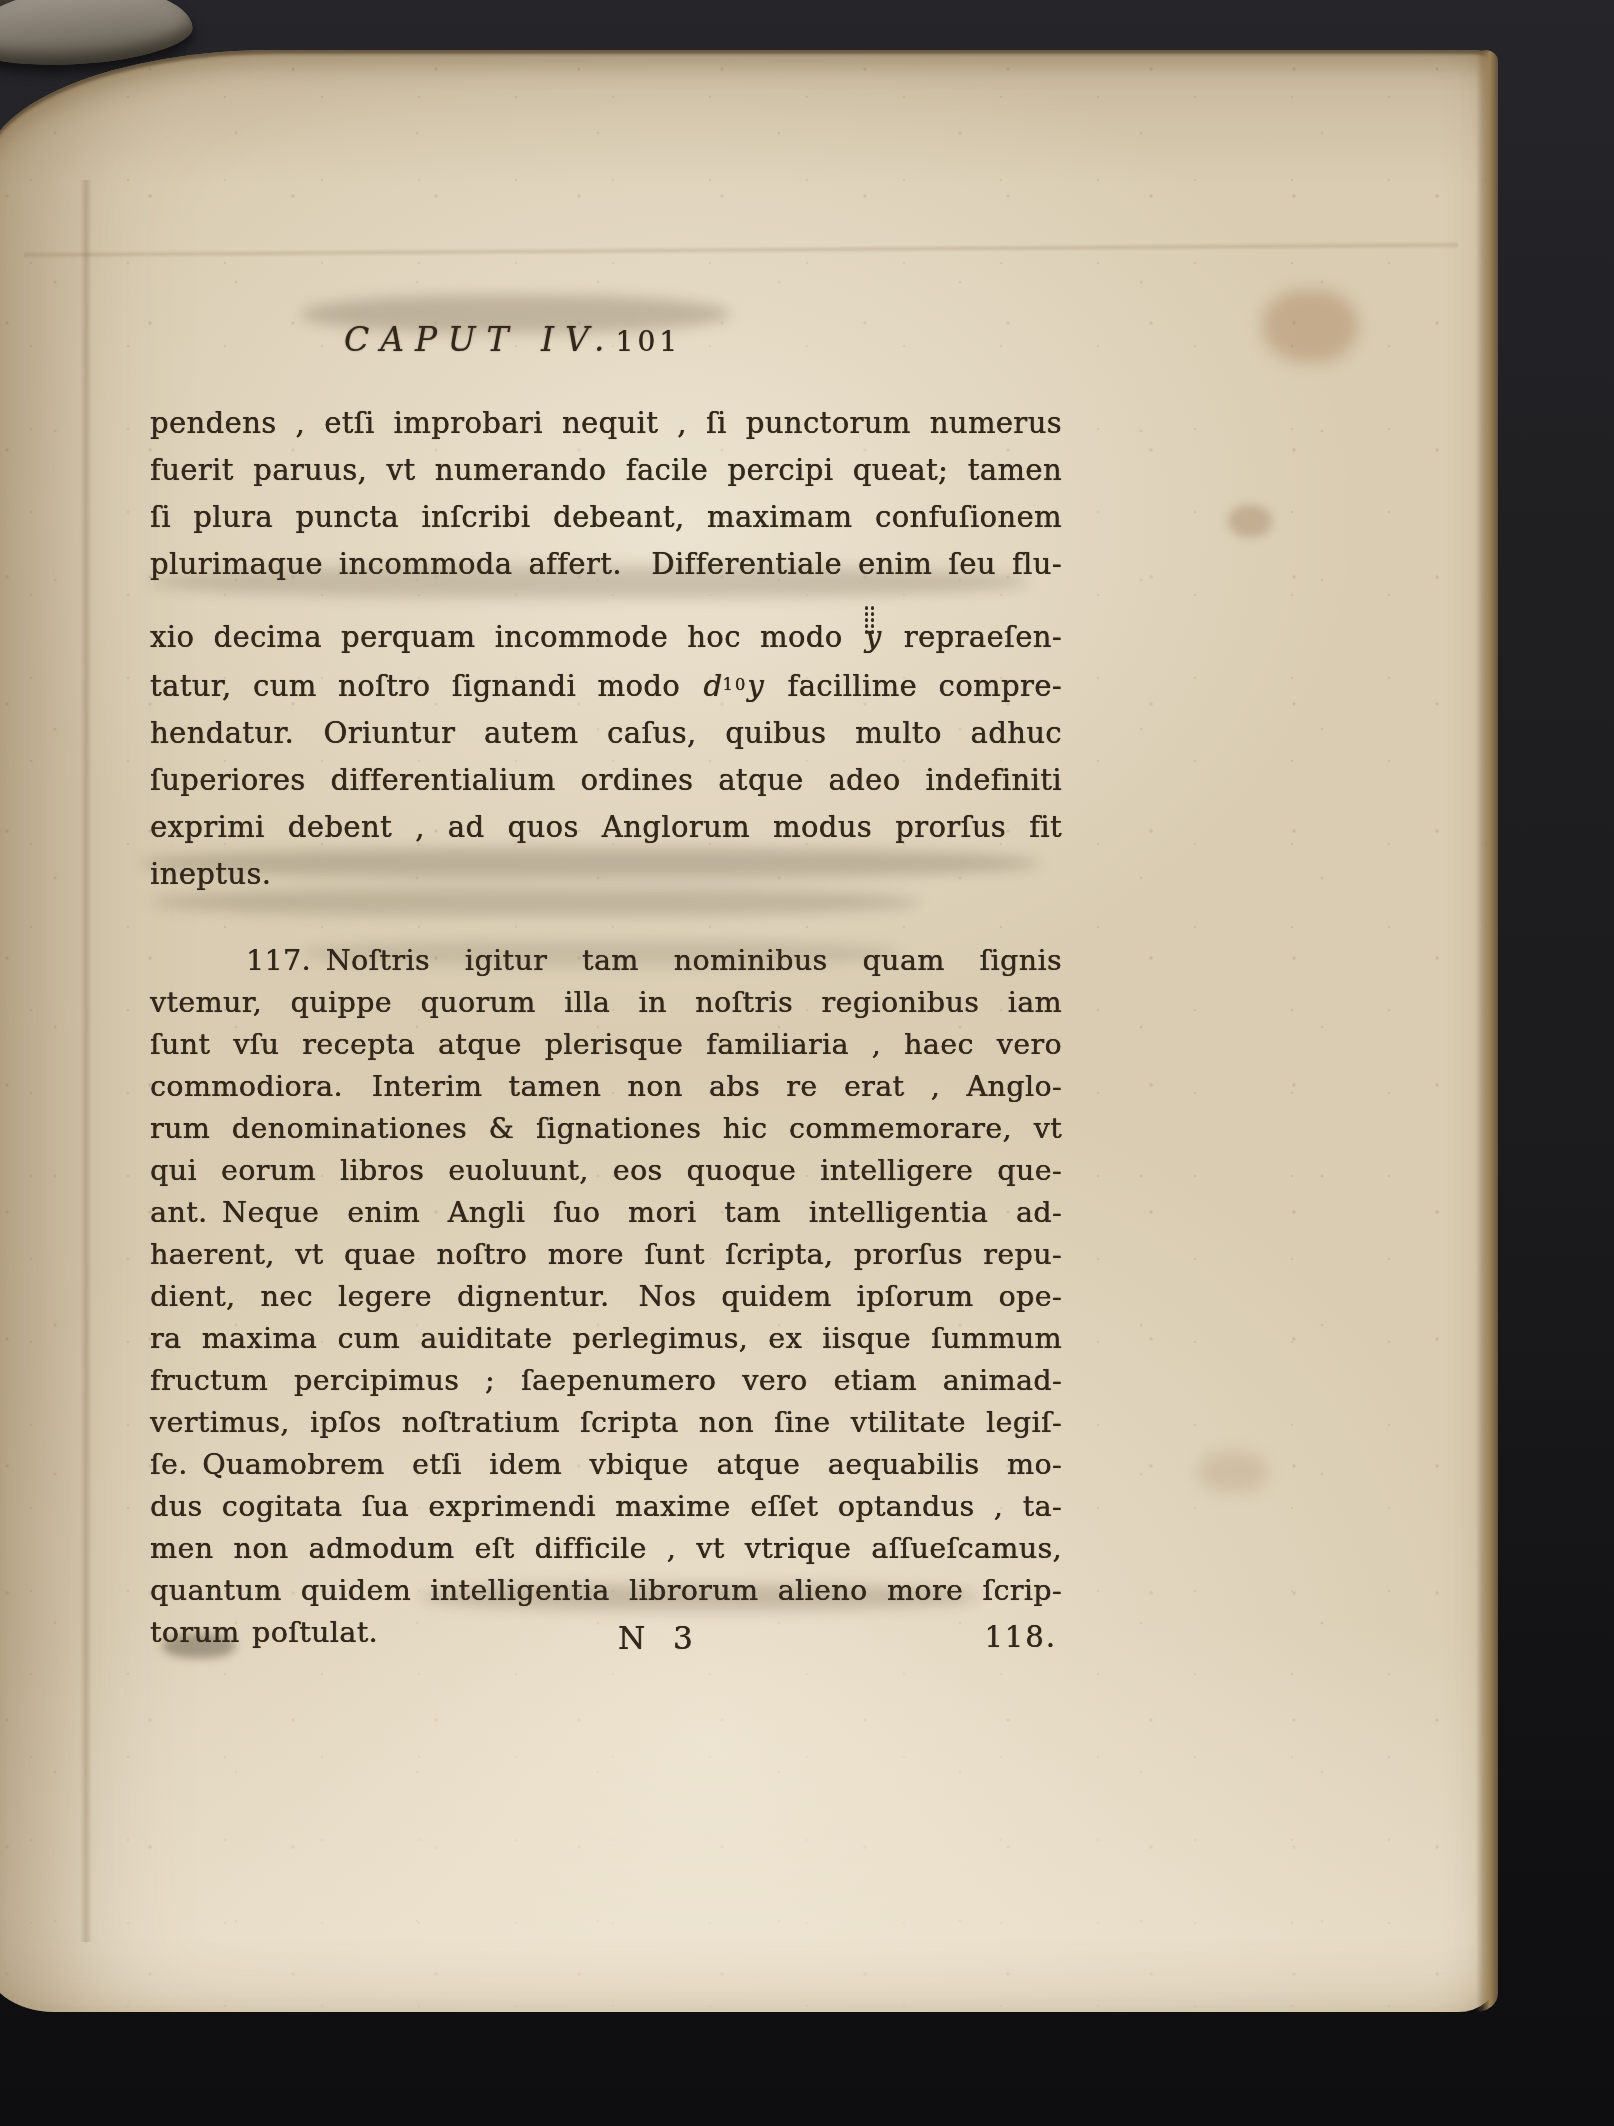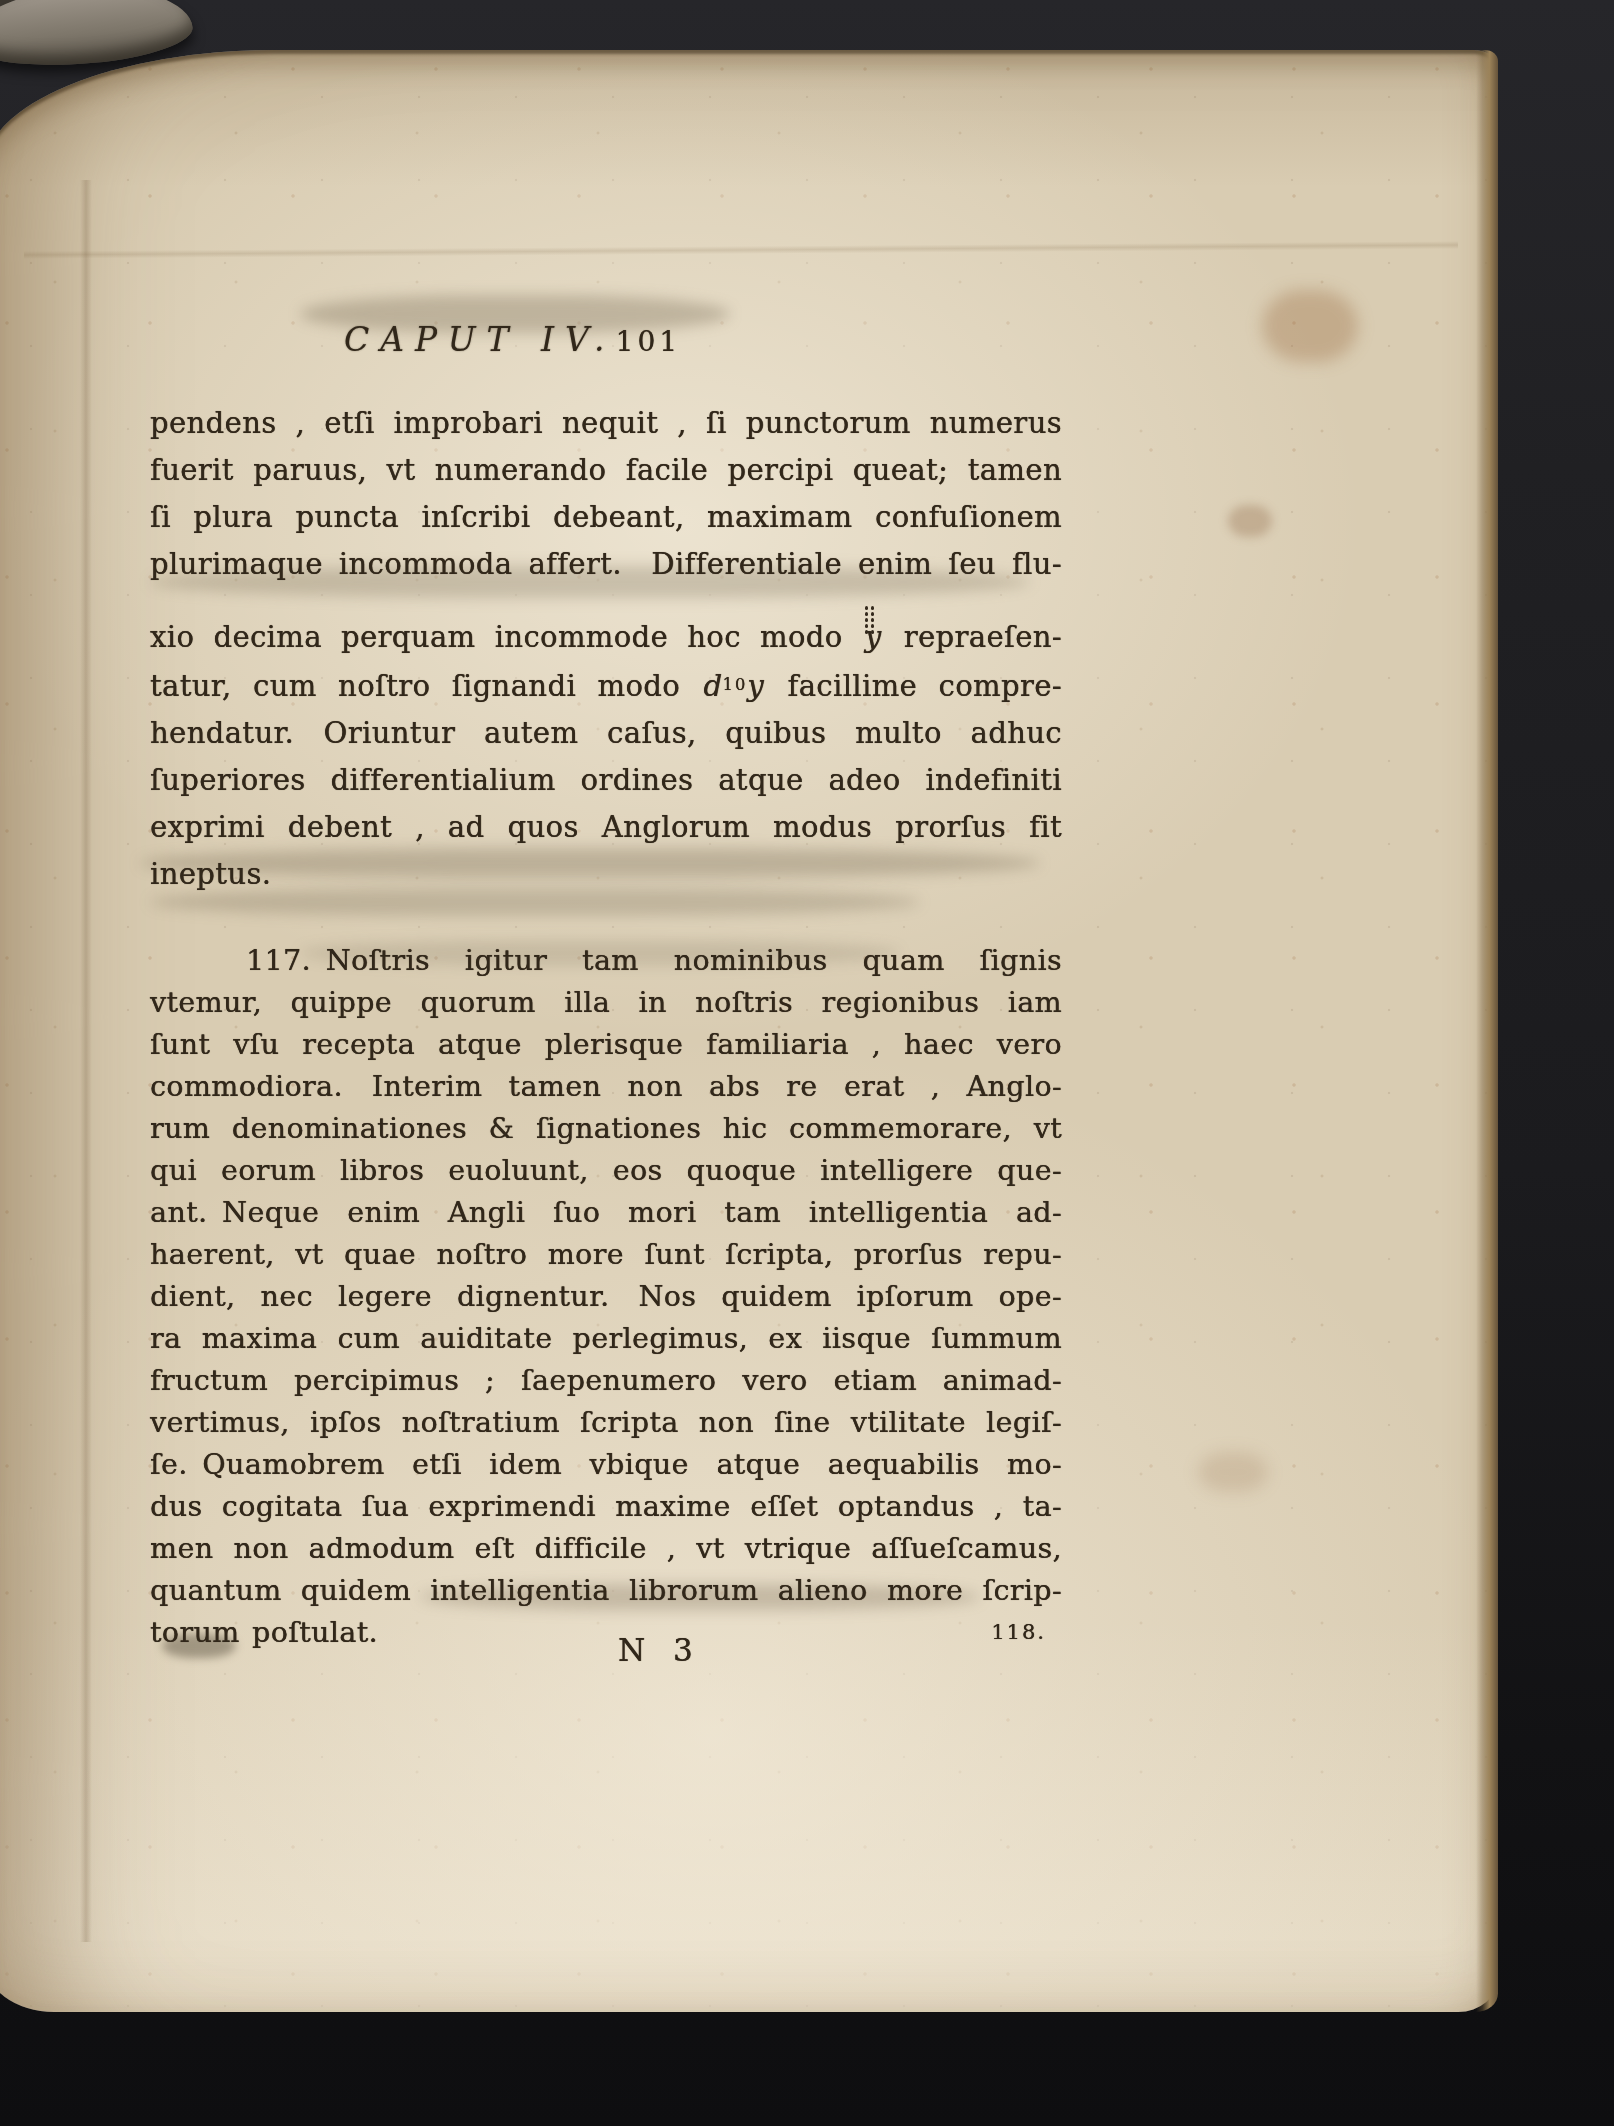--- a/index.html
+++ b/index.html
@@ -56,22 +56,22 @@
   .tline.endline{text-align-last:left;}
   .tline.firstline{padding-left:96px;margin-top:36px;}
   .tline.fluxline{padding-top:26px;}
   .fluxio{position:relative;display:inline-block;font-style:italic;padding:0 3px;}
   .fluxdots{position:absolute;left:3px;bottom:27px;width:11px;display:flex;flex-wrap:wrap;
     gap:2.5px;}
   .fluxdots i{width:3.6px;height:3.6px;border-radius:50%;background:#342a1d;display:block;}
   .dnote{font-style:italic;padding:0 2px;}
   .dnote sup{font-size:0.56em;font-style:normal;letter-spacing:2px;vertical-align:6px;}
   .footer-row{position:absolute;top:1616px;left:150px;width:912px;height:52px;}
-  .signature{position:absolute;left:468px;top:16px;font-size:31px;letter-spacing:9px;}
-  .catchword{position:absolute;right:16px;top:4px;font-size:21px;letter-spacing:2px;}
+  .signature{position:absolute;left:468px;top:4px;font-size:31px;letter-spacing:9px;}
+  .catchword{position:absolute;right:5px;top:4px;font-size:29px;letter-spacing:2px;}
   
   .smudge{position:absolute;filter:blur(7px);border-radius:50% / 60%;pointer-events:none;}
   .s1{left:300px;top:295px;width:430px;height:38px;background:rgba(105,92,70,0.30);}
   .s2{left:150px;top:566px;width:880px;height:32px;background:rgba(108,95,72,0.26);}
   .s3{left:140px;top:848px;width:900px;height:30px;background:rgba(108,95,72,0.30);}
   .s4{left:150px;top:888px;width:770px;height:28px;background:rgba(108,95,72,0.26);}
   .s5{left:300px;top:940px;width:600px;height:26px;background:rgba(108,95,72,0.18);}
   .s6{left:420px;top:1584px;width:560px;height:26px;background:rgba(108,95,72,0.28);}
   .s7{left:162px;top:1634px;width:74px;height:24px;background:rgba(85,75,58,0.45);filter:blur(4px);}
   .st1{left:1262px;top:290px;width:96px;height:72px;background:rgba(140,85,40,0.28);filter:blur(8px);}

